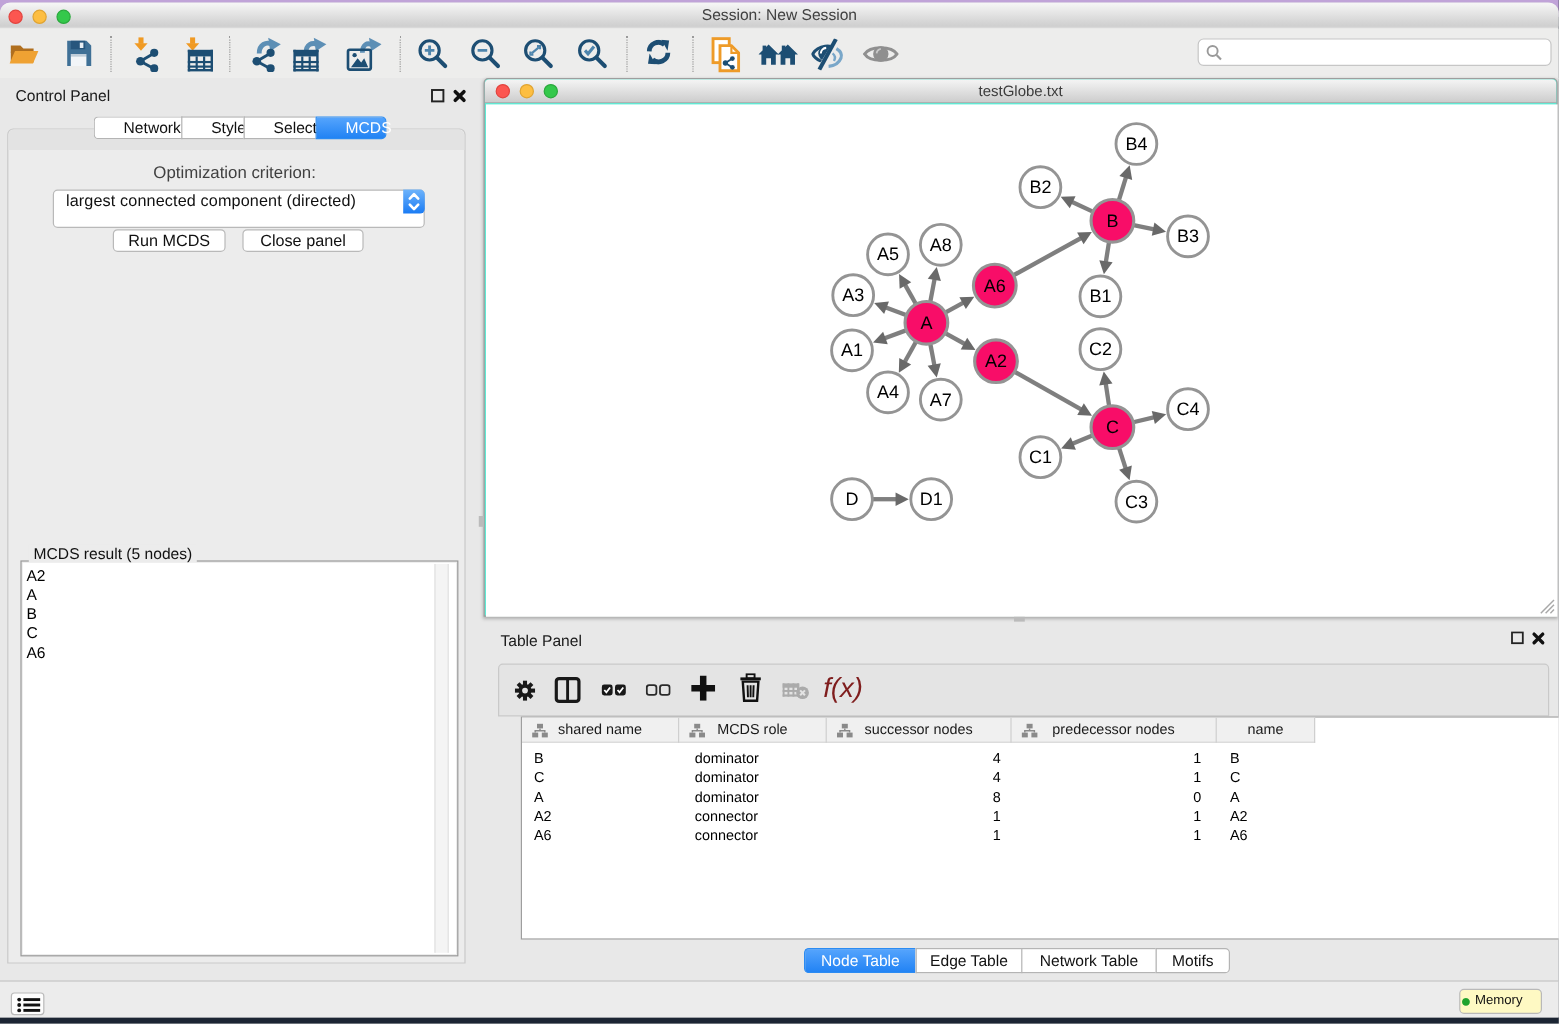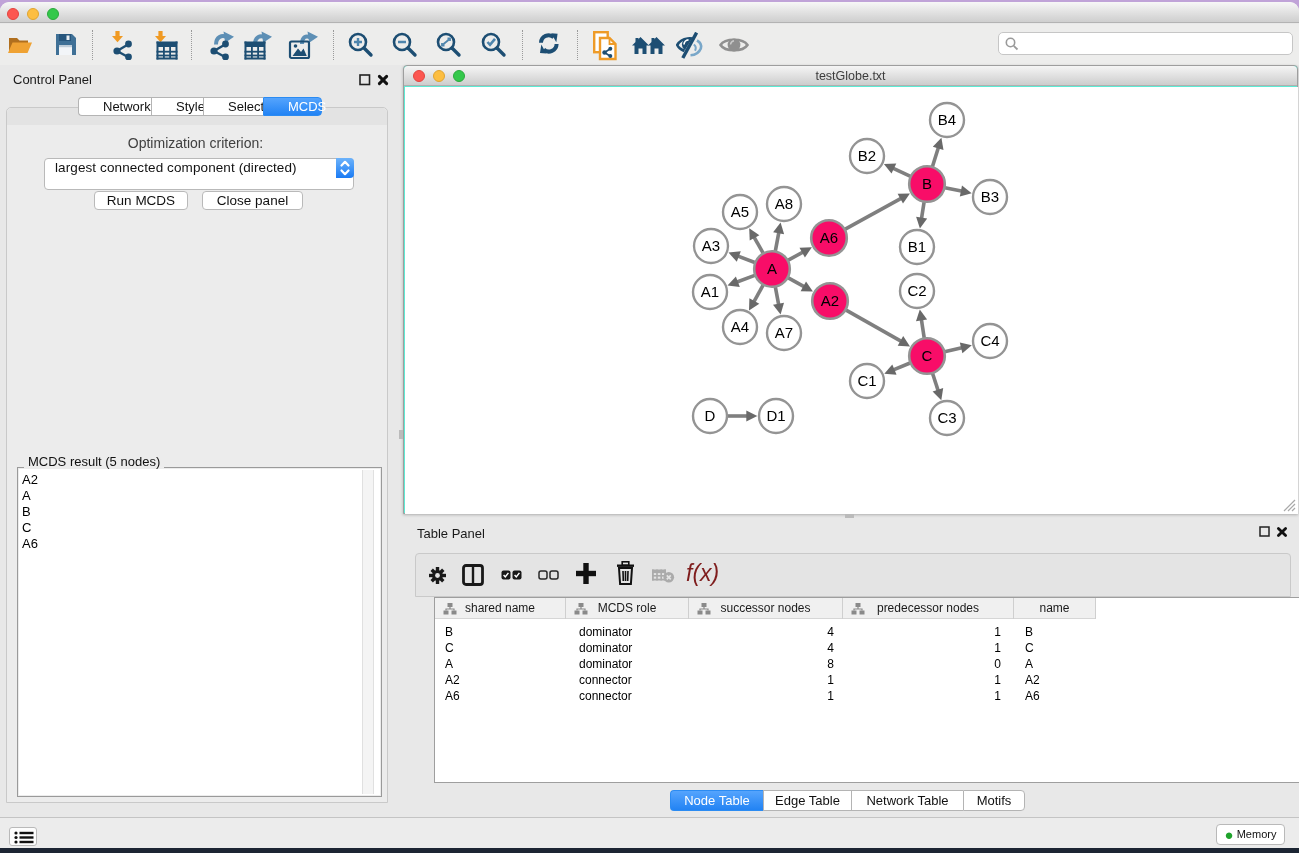--- a/index.html
+++ b/index.html
@@ -40,28 +40,29 @@
 .thead{position:absolute;left:0;top:0;height:21px;background:#f0f0f0;border-bottom:1px solid #d6d6d6}
 .thcell{position:absolute;top:0;height:21px;font-size:12px;color:#1a1a1a;text-align:center;line-height:21px;border-right:1px solid #cfcfcf}
 .trow{position:absolute;font-size:12px;color:#000;height:16px;line-height:16px}
 .bt{position:absolute;top:725px;height:21px;display:flex}
 .btab{font-size:13px;color:#111;background:#fff;border:1px solid #b4b4b4;border-right:none;text-align:center;line-height:19px}
 .btab.first{border-radius:4px 0 0 4px}
 .btab.last{border-radius:0 4px 4px 0;border-right:1px solid #b4b4b4}
 .btab.sel{background:linear-gradient(#55a4fd,#2283f4);border-color:#2b8bf2;color:#fff}
 
 #listbtn{position:absolute;left:9px;top:9px;width:28px;height:19px;background:#fdfdfd;border:1px solid #b9b9b9;border-radius:3px}
-#membtn{position:absolute;left:1216px;top:6px;width:69px;height:21px;background:#ffffff;border:1px solid #b9b9b9;border-radius:4px;font-size:11px;color:#111;line-height:19px;text-align:center}
+#membtn{position:absolute;left:1216px;top:6px;width:69px;height:21px;background:#fef9c3;border:1px solid #b9b9b9;border-radius:4px;font-size:11px;color:#111;line-height:19px;text-align:left}
 </style></head><body>
 <div id="wall-top"></div>
 <div id="app">
 <div id="titlebar">
  <div class="tl" style="left:7px;background:#fc5650;border:1px solid #e2443f"></div>
  <div class="tl" style="left:27px;background:#fdbe41;border:1px solid #e0a431"></div>
  <div class="tl" style="left:47px;background:#34c84b;border:1px solid #2ba93d"></div>
+ <div id="title-text">Session: New Session</div>
 </div>
 <div id="toolbar">
 <svg class="ticon" style="left:7px;top:9px" width="27" height="24">
  <path d="M2,5 L10,5 L12.5,7.5 L21,7.5 L21,11 L2,11 Z" fill="#b06f1e"></path>
  <rect x="2" y="10" width="19" height="9" fill="#b06f1e"></rect>
  <path d="M5.5,9.5 L25,9.5 L20.5,20 L1,20 Z" fill="#efa233"></path>
 </svg>
 <svg class="ticon" style="left:53px;top:8px" width="25" height="25">
  <path d="M3,2 L19,2 L23,6 L23,23 L3,23 Z" fill="#3f7096"></path>
  <path d="M6,2 L18,2 L18,9 L6,9 Z" fill="#27567d"></path>

